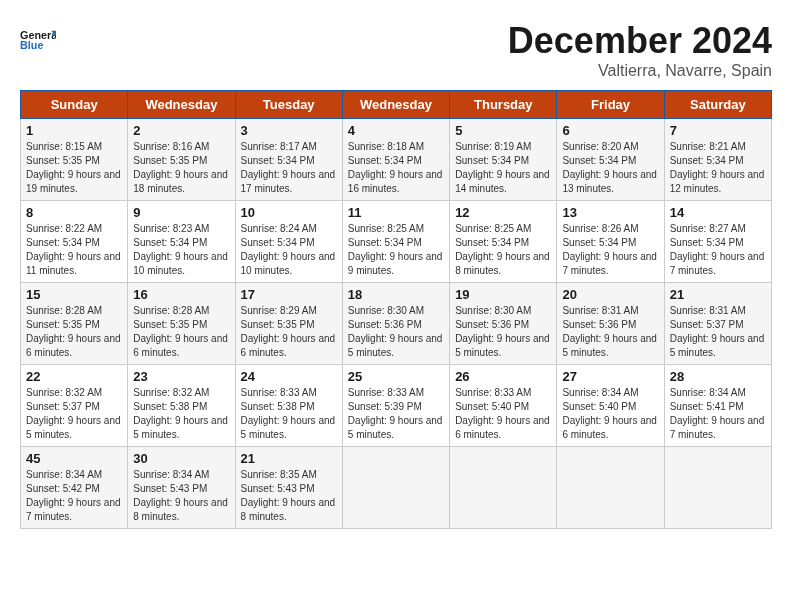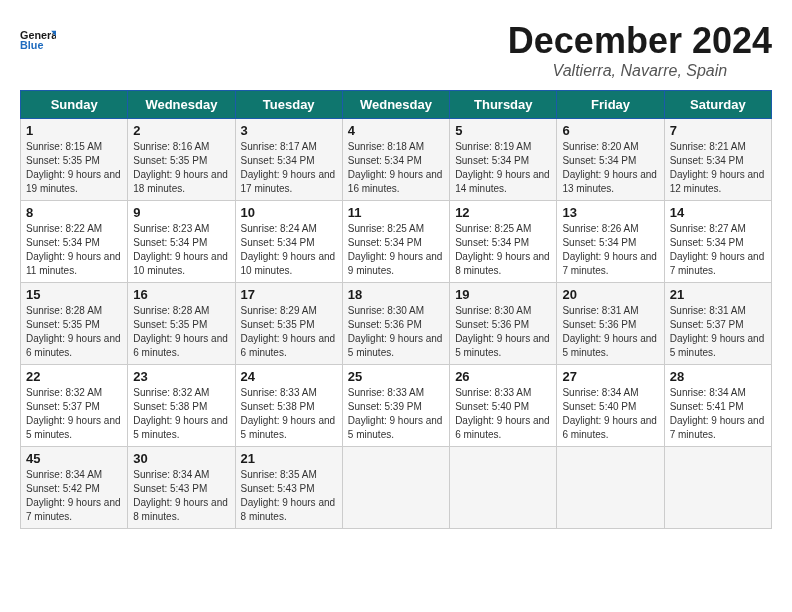--- a/index.html
+++ b/index.html
@@ -20,38 +20,37 @@
       display: flex;
       flex-direction: column;
       align-items: flex-start;
     }
     .logo-icon {
       display: flex;
       align-items: center;
       gap: 2px;
     }
     .logo-icon svg { width: 36px; height: 36px; }
-    .title-block { text-align: center; }
+    .title-block { text-align: right; }
     .month-title {
       font-size: 36px;
       font-weight: bold;
       color: #1a1a1a;
     }
     .location {
       font-size: 16px;
       color: #555;
-      font-style: italic;
     }
     table {
       width: 100%;
       border-collapse: collapse;
       font-size: 11px;
     }
     thead tr th {
-      background-color: #0f766e;
+      background-color: #c2410c;
       color: #fff;
       text-align: center;
       padding: 6px 4px;
       font-size: 13px;
       font-weight: bold;
       border: 1px solid #1a5aaa;
     }
     tbody tr td {
       border: 1px solid #ccc;
       padding: 4px 5px;

